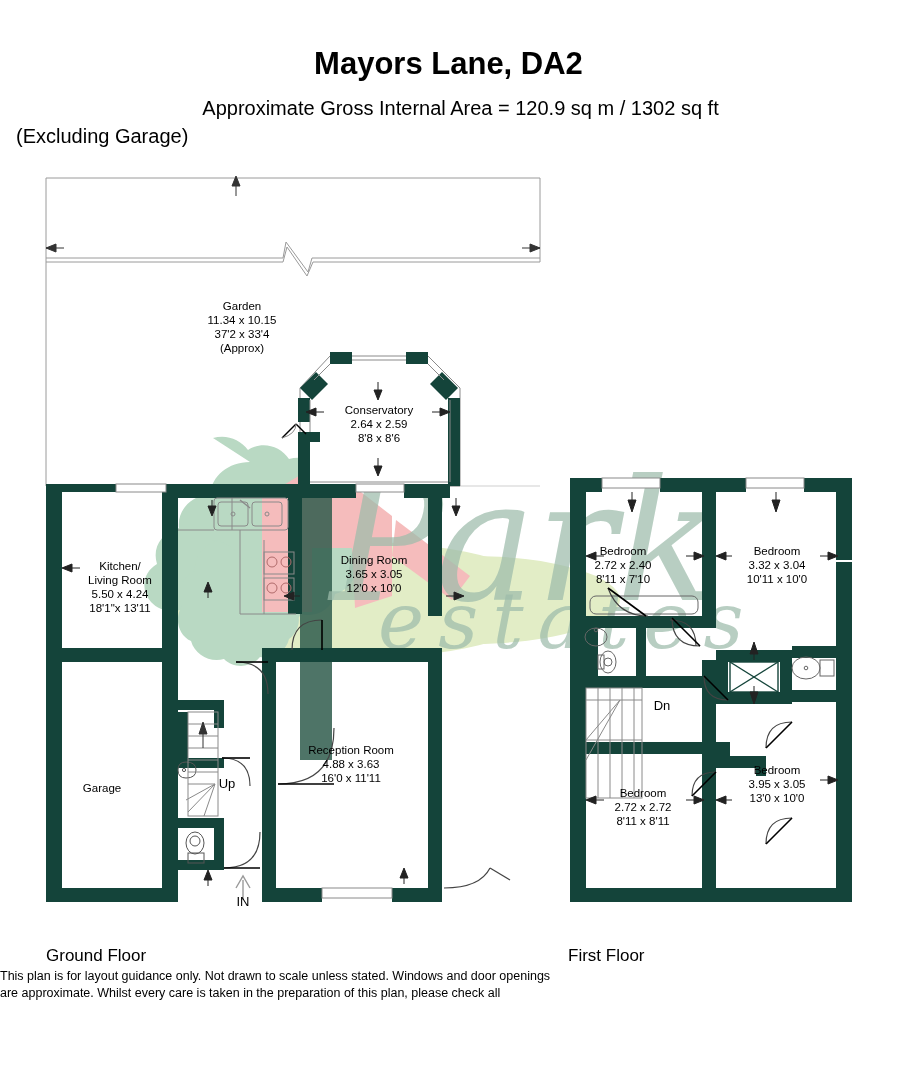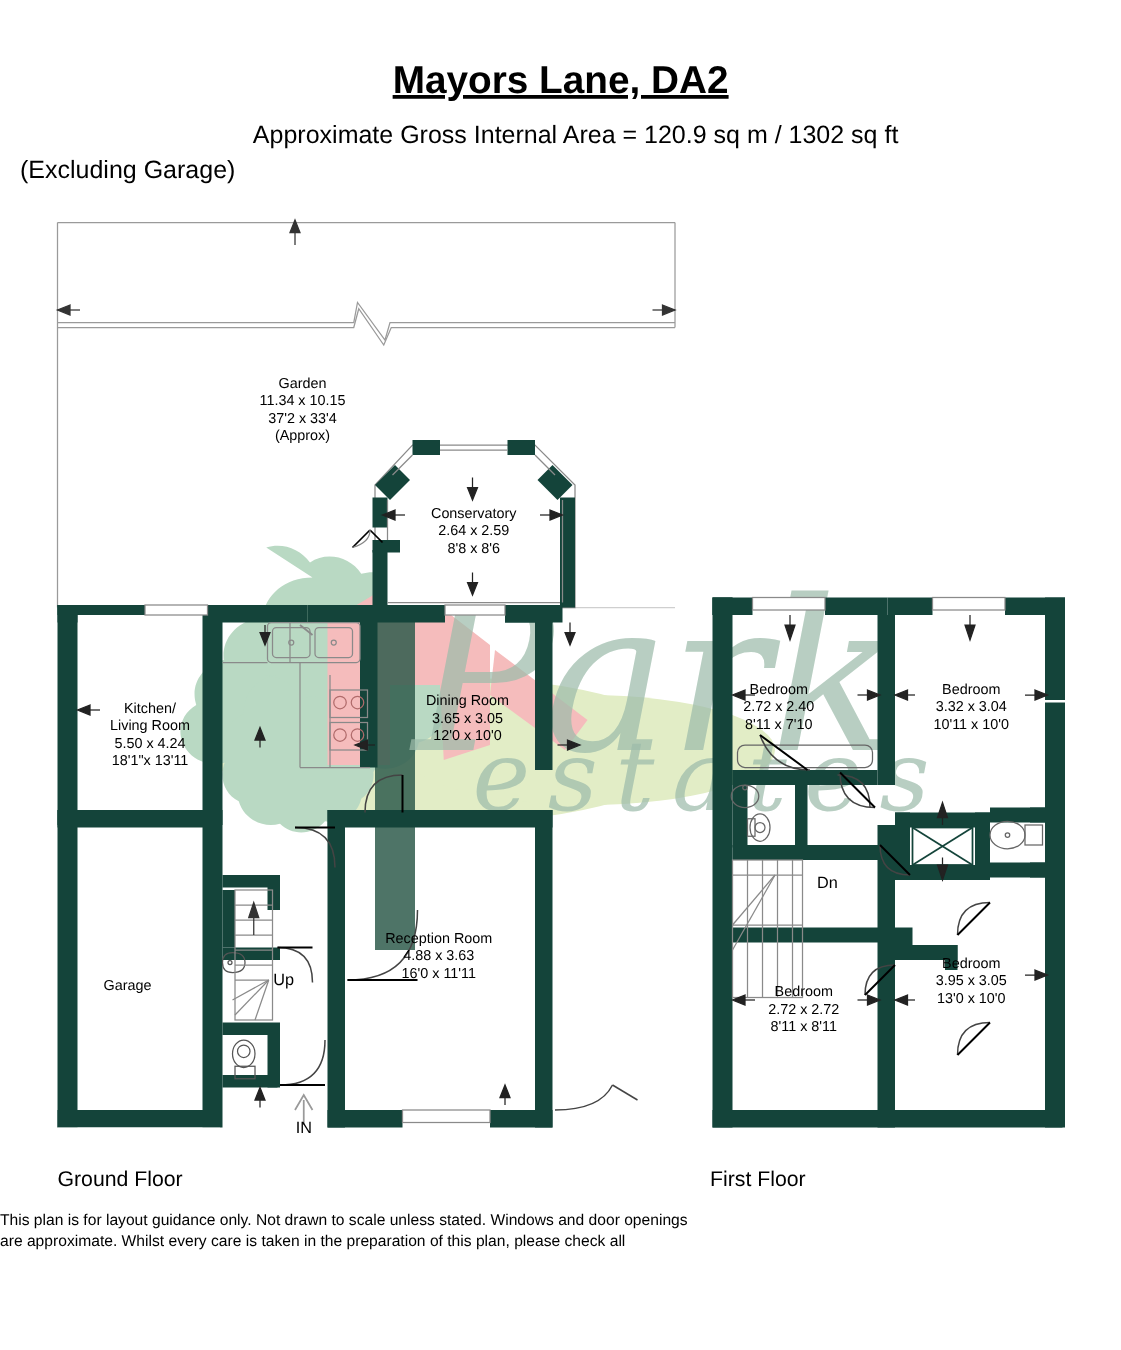--- a/index.html
+++ b/index.html
@@ -22,21 +22,20 @@
   }
   .title {
     position: absolute;
     top: 46px;
     left: 0;
     width: 897px;
     text-align: center;
     font-size: 31px;
     font-weight: bold;
     letter-spacing: 0px;
-    text-decoration: underline;
   }
   .subtitle1 {
     position: absolute;
     top: 97px;
     left: 0;
     width: 897px;
     text-align: center;
     font-size: 20px;
     margin-left: 12px;
   }
@@ -44,20 +43,21 @@
     position: absolute;
     top: 125px;
     left: 16px;
     width: 897px;
     text-align: left;
     font-size: 20px;
   }
   .floorlabel {
     position: absolute;
     font-size: 17px;
+    margin-top: 12px;
   }
   #ground-floor-label { left: 46px; top: 934px; }
   #first-floor-label  { left: 568px; top: 934px; }
 
   .disclaimer {
     position: absolute;
     top: 968px;
     left: 0;
     width: 897px;
     text-align: left;

